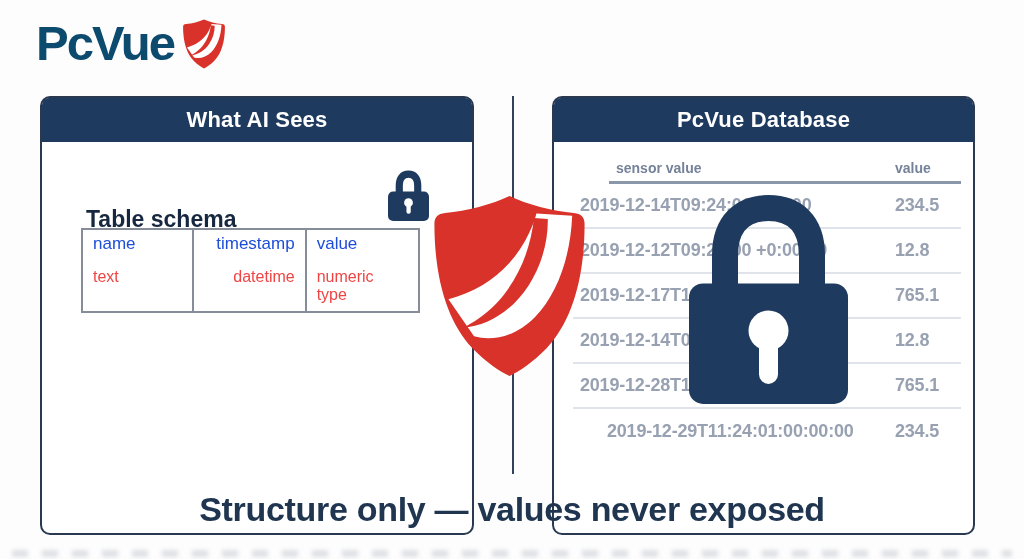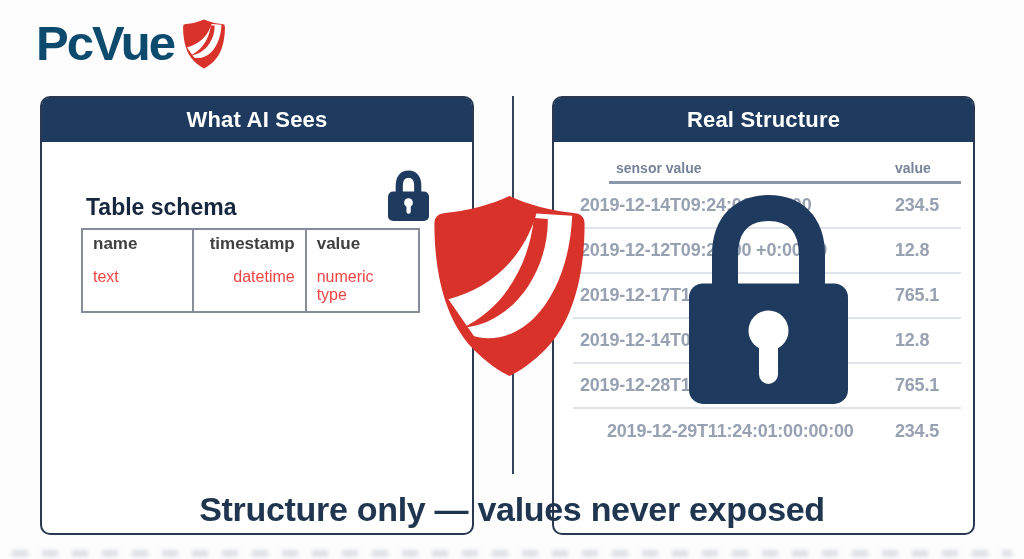--- a/index.html
+++ b/index.html
@@ -31,37 +31,37 @@
   .panel-header {
     height: 44px; background: #1e3a5e;
     border-radius: 7px 7px 0 0;
     display: flex; align-items: center; justify-content: center;
     color: #ffffff; font-size: 22px; font-weight: 700;
     letter-spacing: 0.2px;
   }
 
   
   .section-title {
-    position: absolute; left: 44px; top: 96px;
+    position: absolute; left: 44px; top: 108px;
     font-size: 23px; font-weight: 700; color: #17273f;
   }
   .mini-lock { position: absolute; left: 346px; top: 72px; width: 41px; height: 51px; }
 
   .schema-table {
     position: absolute; left: 39px; top: 130px; width: 339px;
     display: flex;
     border: 2px solid #878d98;
     background: #ffffff;
   }
   .schema-cell { padding: 4px 10px 7px; }
   .schema-cell + .schema-cell { border-left: 2px solid #878d98; }
   .schema-cell:nth-child(1) { width: 110px; }
   .schema-cell:nth-child(2) { width: 113px; text-align: right; }
   .schema-cell:nth-child(3) { width: 114px; }
-  .schema-name { font-size: 17px; font-weight: 700; color: #404040; }
+  .schema-name { font-size: 17px; font-weight: 400; color: #1d4ed8; }
   .schema-type { font-size: 16px; color: #ef4444; margin-top: 14px; }
 
   
   .divider {
     position: absolute; left: 512px; top: 96px;
     width: 2px; height: 378px; background: #33435c;
   }
   .center-shield {
     position: absolute; left: 427px; top: 191px;
     width: 165px; height: 191px; z-index: 5;
@@ -172,21 +172,21 @@
   </div>
 </div>
 
 <div class="divider"></div>
 
 <svg class="center-shield" viewBox="0 0 100 113" preserveAspectRatio="none">
   <use href="#shield-mark"></use>
 </svg>
 
 <div class="panel panel-right">
-  <div class="panel-header">Real Structure</div>
+  <div class="panel-header">PcVue Database</div>
 
   <div class="db-table">
     <div class="db-header-row">
       <span class="db-ts">sensor value</span>
       <span class="db-val">value</span>
     </div>
 
     <div class="db-row">
       <span class="db-ts">2019-12-14T09:24:01 +00:00</span>
       <span class="db-val">234.5</span>

